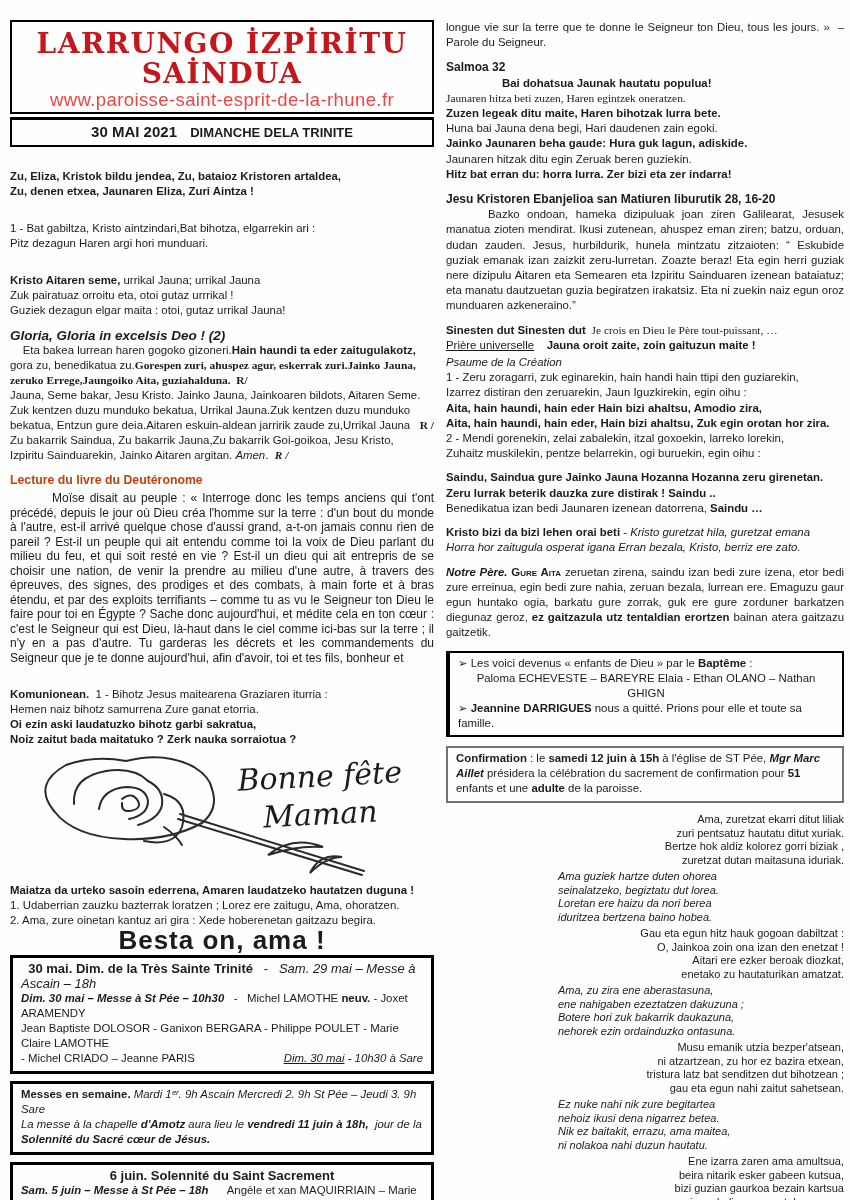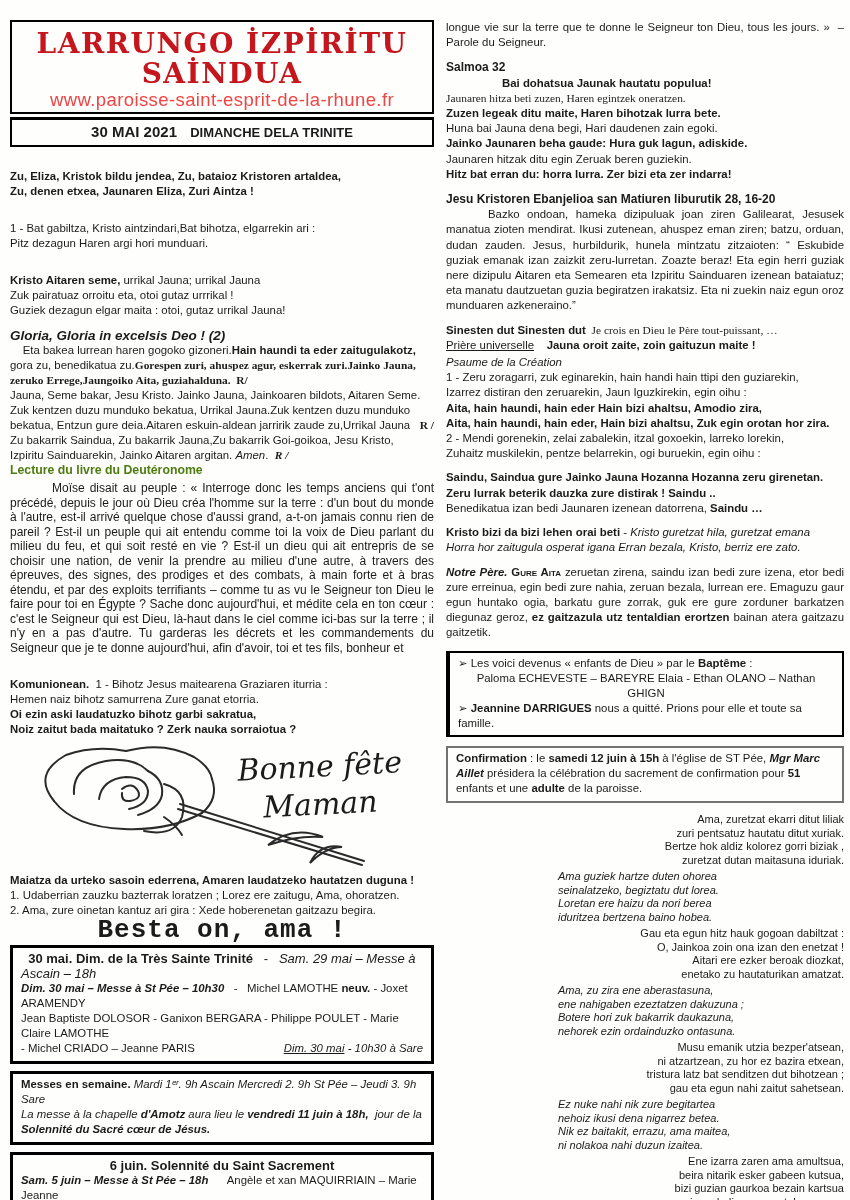--- a/index.html
+++ b/index.html
@@ -27,24 +27,24 @@
   .title{font-family:"DejaVu Serif",serif;font-weight:700;color:#c4161c;font-size:28px;
          letter-spacing:1.5px;line-height:1.08;}
   .url{color:#ef4444;font-weight:400;font-size:18.5px;letter-spacing:.4px;margin-top:3px;}
   .date-box{border:2px solid #000;border-top-width:3px;text-align:center;padding:4px 0;
             font-weight:700;margin-top:3px;}
   .date-main{font-size:15px;}
   .date-sub{font-size:13px;margin-left:10px;}
 
   .sec{margin-top:22px;}
   .gloria-h{margin-top:10px;font-weight:700;font-style:italic;font-size:13.5px;}
-  .lect-h{font-weight:700;color:#4d7c0f;font-size:12.3px;}
+  .lect-h{margin-top:10px;font-weight:700;color:#c2410c;font-size:12.3px;}
   .lecture{font-size:12px;line-height:14.5px;margin-top:3px;}
   .rose-wrap{margin-top:4px;}
-  .besta{font-size:26px;font-weight:700;text-align:center;letter-spacing:1px;margin:5px 0 5px;font-family:Liberation Mono, monospace;}
+  .besta{font-size:26px;font-weight:700;text-align:center;letter-spacing:1px;margin:5px 0 5px;}
   .box{border:3px solid #000;padding:3px 8px 5px;margin-top:7px;}
 
   .r-sec{margin-top:9px;}
   .rbox1{border:2px solid #000;border-left:4px solid #000;padding:3px 8px;margin-top:10px;}
   .rbox2{border:2px solid #737373;padding:3px 8px 5px;margin-top:9px;}
   .salmoa-h,.ebanj-h{font-weight:700;font-size:12px;margin-top:10px;}
   .psaume-h{font-style:italic;margin-top:2px;}
   .poem{margin-top:10px;font-size:11px;}
   .stanza{margin:3px 0;}
   .ind1{margin-left:64px;text-align:right;}
@@ -242,21 +242,21 @@
         <div class="stanza ind1">
           <div class="pline">Musu emanik utzia bezper'atsean,</div>
           <div class="pline">ni atzartzean, zu hor ez bazira etxean,</div>
           <div class="pline">tristura latz bat senditzen dut bihotzean ;</div>
           <div class="pline">gau eta egun nahi zaitut sahetsean.</div>
         </div>
         <div class="stanza ital ind2">
           <div class="pline">Ez nuke nahi nik zure begitartea</div>
           <div class="pline">nehoiz ikusi dena nigarrez betea.</div>
           <div class="pline">Nik ez baitakit, errazu, ama maitea,</div>
-          <div class="pline">ni nolakoa nahi duzun izaitea.</div>
+          <div class="pline">ni nolakoa nahi duzun hautatu.</div>
         </div>
         <div class="stanza ind1">
           <div class="pline">Ene izarra zaren ama amultsua,</div>
           <div class="pline">beira nitarik esker gabeen kutsua,</div>
           <div class="pline">bizi guzian gaurkoa bezain kartsua</div>
           <div class="pline">izan dadien gure arteko musua.</div>
         </div>
       </div>
 
   </div>

